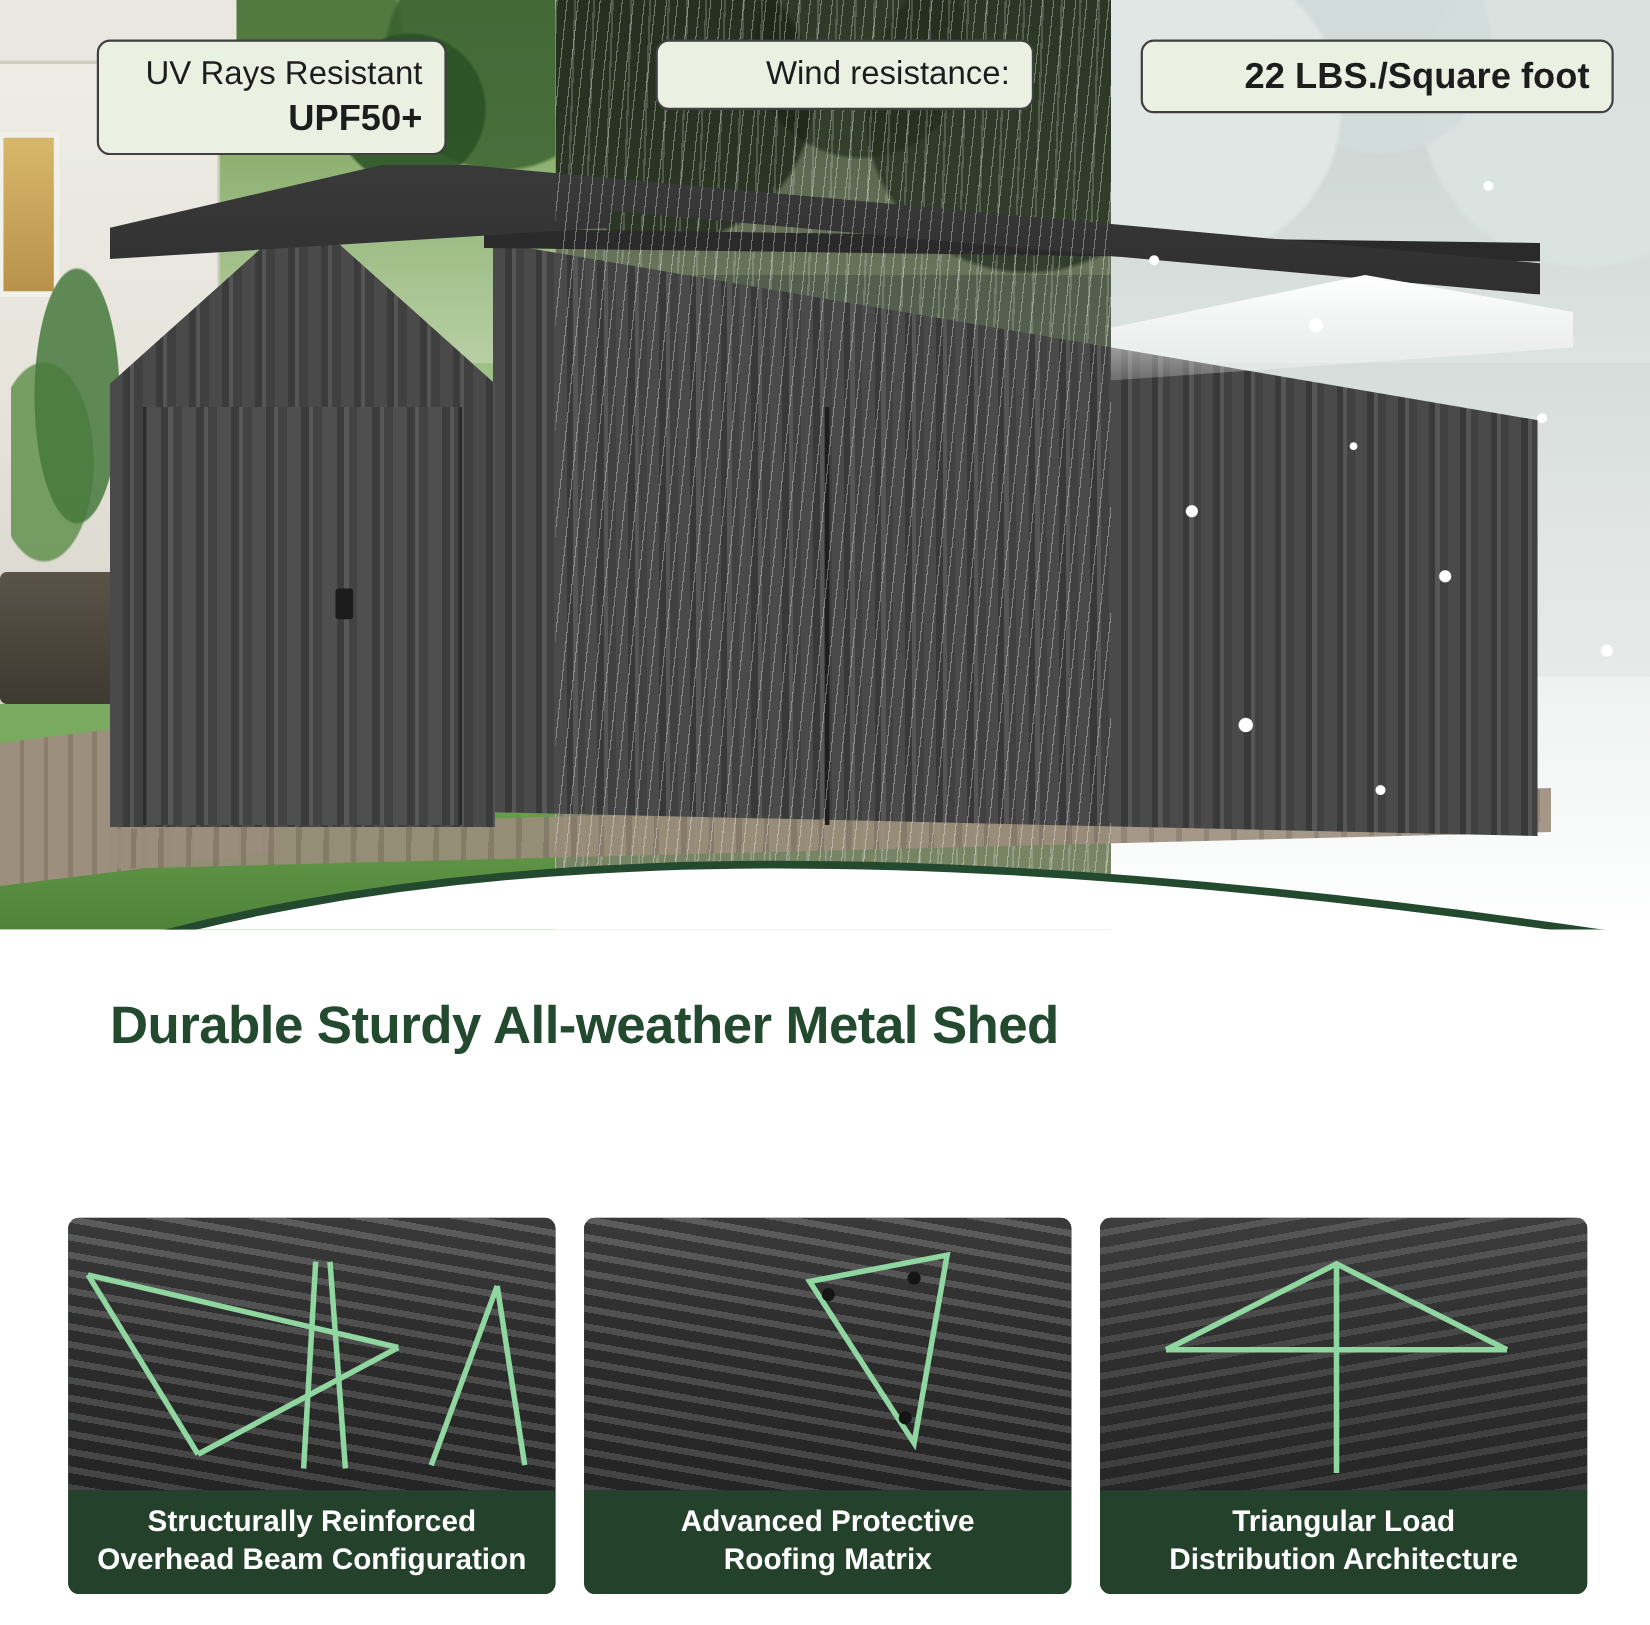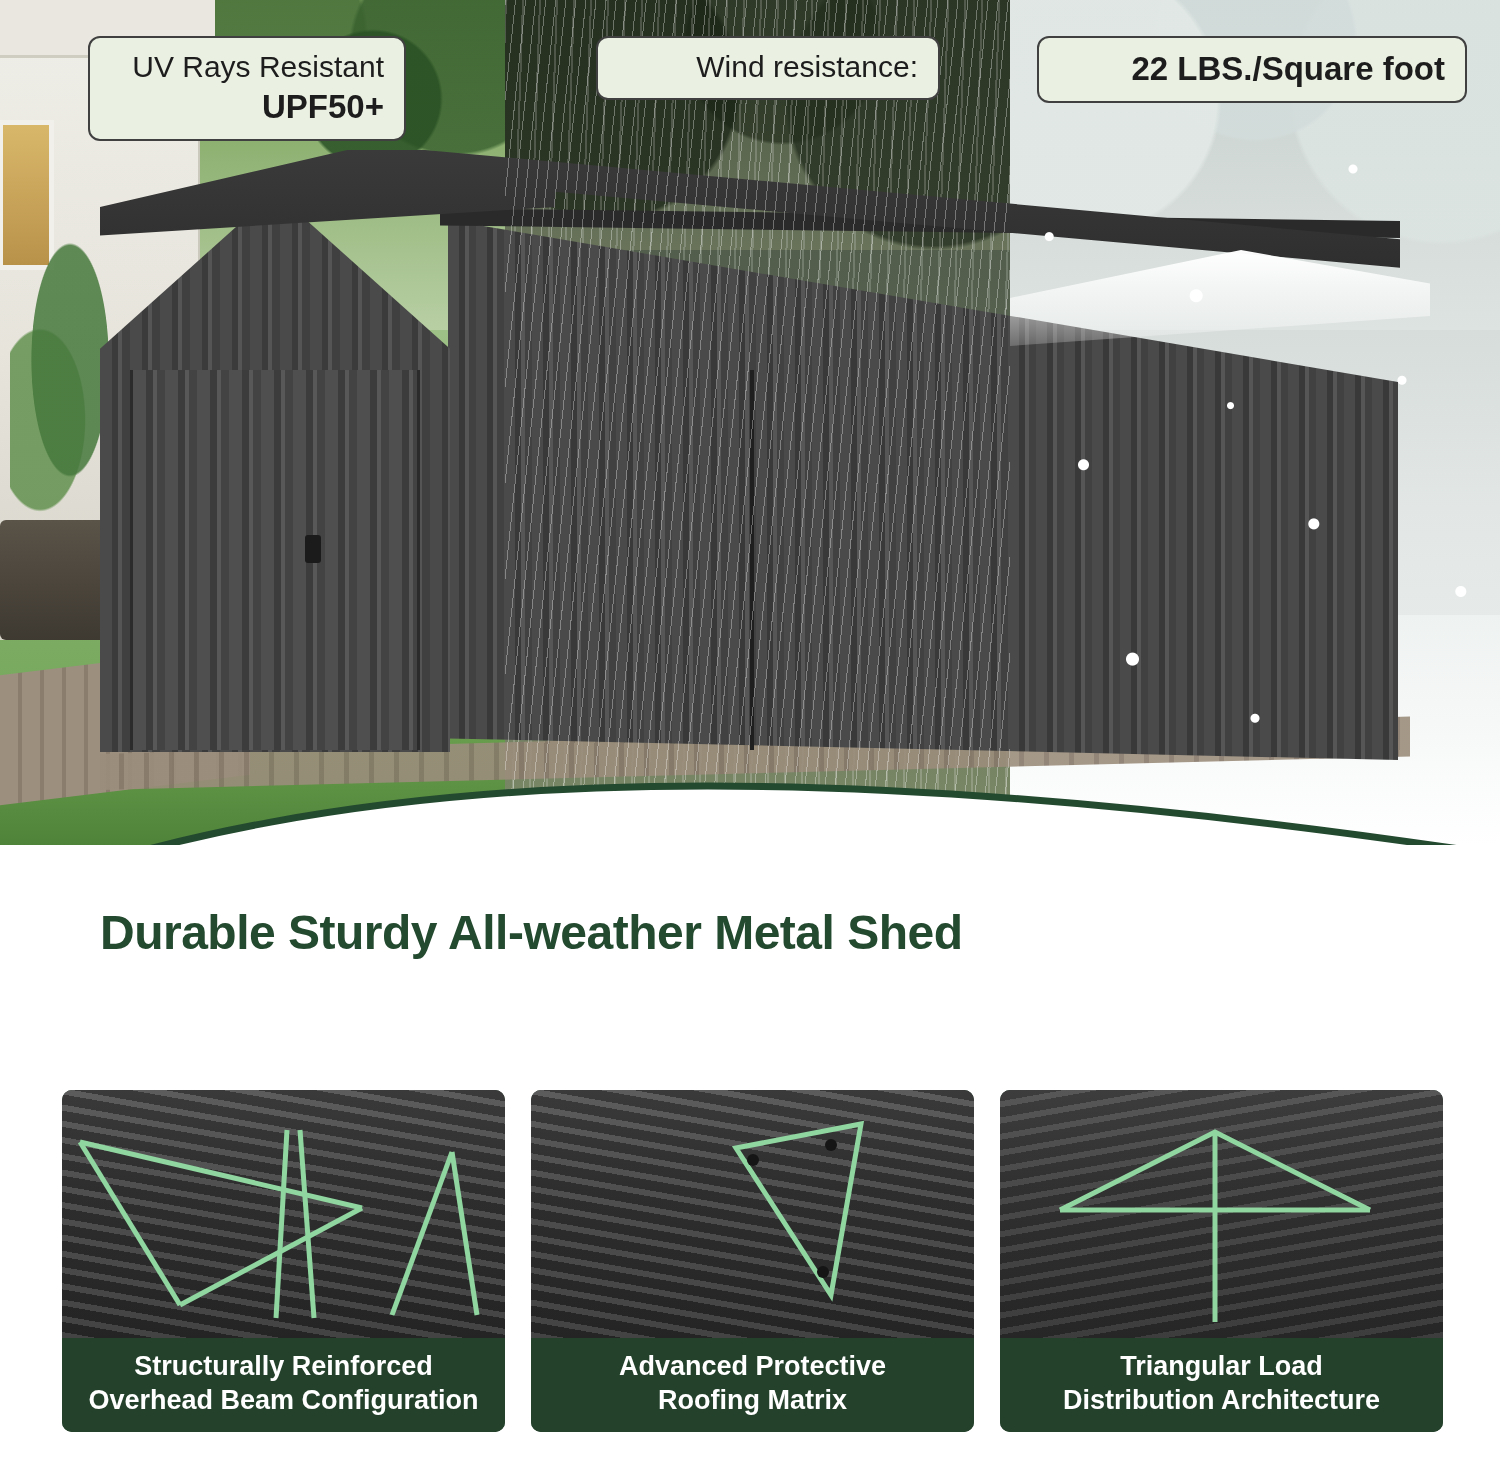--- a/index.html
+++ b/index.html
@@ -250,20 +250,21 @@
     left: 62px; top: 1090px;
     width: 1382px;
     display: flex;
     gap: 26px;
   }
   .card {
     width: 443px;
     border-radius: 10px;
     overflow: hidden;
     background: #24412c;
+    margin-top: 17px;
   }
   .card-img {
     position: relative;
     height: 248px;
     background: linear-gradient(180deg,#4a4a4a 0%, #3b3b3b 40%, #2e2e2e 100%);
     overflow: hidden;
   }
   .ribs {
     position: absolute; inset: 0;
     background: repeating-linear-gradient(10deg,

